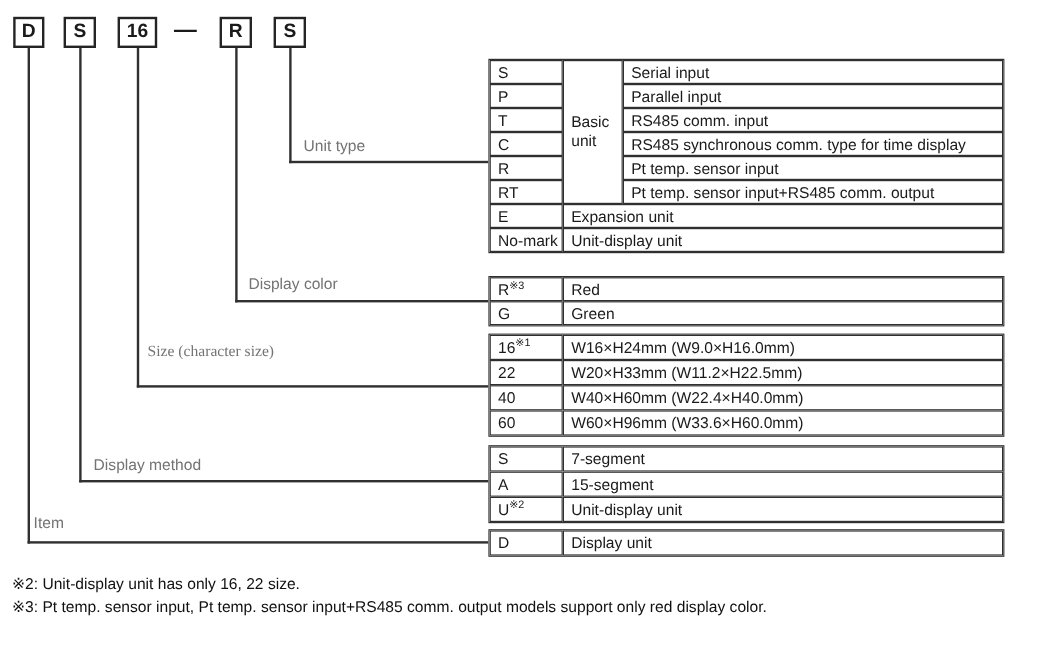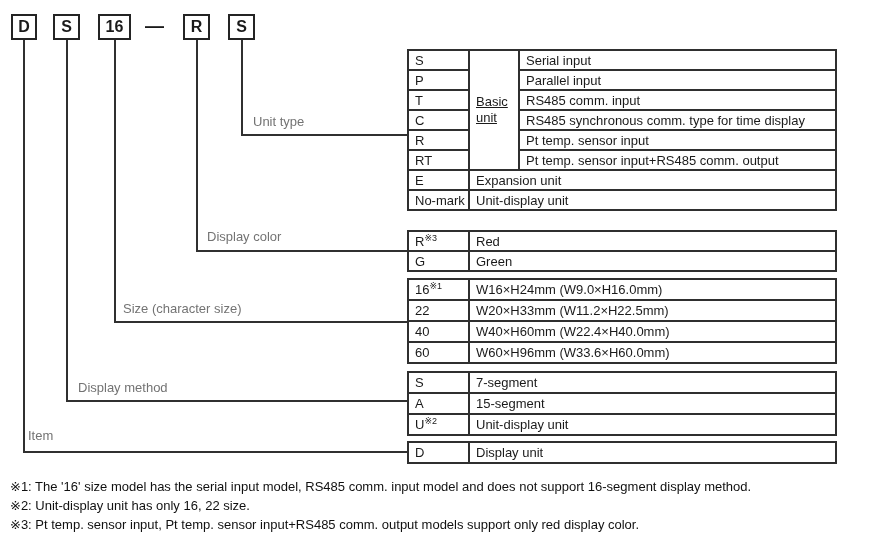--- a/index.html
+++ b/index.html
@@ -22,21 +22,21 @@
   .lbl{position:absolute;font-size:13px;line-height:14px;white-space:nowrap;color:#737373;}
   
   .ctable{
     position:absolute;left:407px;width:430px;border-collapse:separate;border-spacing:0;
     table-layout:fixed;border:1px solid #2f2f2f;background:#fff;
   }
   .ctable td{
     border:1px solid #2f2f2f;font-size:13px;padding:0 2px 0 6px;vertical-align:middle;
     white-space:nowrap;overflow:hidden;box-sizing:border-box;background:#fff;
   }
-  .ctable td.group{white-space:normal;line-height:16px;padding-left:6px;text-decoration:underline;}
+  .ctable td.group{white-space:normal;line-height:16px;padding-left:6px;}
   .ctable sup{font-size:9px;vertical-align:super;line-height:0;}
   #t-unit-type td{height:20px;}
   #t-display-color td{height:20px;}
   #t-size td{height:21px;}
   #t-display-method td{height:21px;}
   #t-item td{height:21px;}
   
   .notes{position:absolute;left:10px;top:477px;font-size:13px;line-height:19px;color:#111;}
 </style>
 </head>
@@ -71,21 +71,21 @@
   <div class="line h" style="left:114px;top:321px;width:293px;"></div>
 
   <div class="line v" style="left:196px;top:40px;height:212px;"></div>
   <div class="line h" style="left:196px;top:250px;width:211px;"></div>
 
   <div class="line v" style="left:241px;top:40px;height:96px;"></div>
   <div class="line h" style="left:241px;top:134px;width:166px;"></div>
 
   <div class="lbl" style="left:253px;top:115px;">Unit type</div>
   <div class="lbl" style="left:207px;top:230px;">Display color</div>
-  <div class="lbl" style="left:123px;top:302px;">Size (character size)</div>
+  <div class="lbl" style="left:123px;top:286px;font-family:Liberation Serif, serif;">Size (character size)</div>
   <div class="lbl" style="left:78px;top:381px;">Display method</div>
   <div class="lbl" style="left:28px;top:429px;">Item</div>
 
   <table class="ctable" id="t-unit-type" style="top:49px;">
     <colgroup>
         <col style="width:61px">
         <col style="width:50px">
         <col>
       </colgroup>
     <tbody>
@@ -195,18 +195,17 @@
       </colgroup>
     <tbody>
         <tr>
           <td>D</td>
           <td>Display unit</td>
         </tr>
       </tbody>
   </table>
 
   <div class="notes">
-    <div>※1: The '16' size model has the serial input model, RS485 comm. input model and does not support 16-segment display method.</div>
     <div>※2: Unit-display unit has only 16, 22 size.</div>
     <div>※3: Pt temp. sensor input, Pt temp. sensor input+RS485 comm. output models support only red display color.</div>
   </div>
 
 </div>
 
 </body></html>

